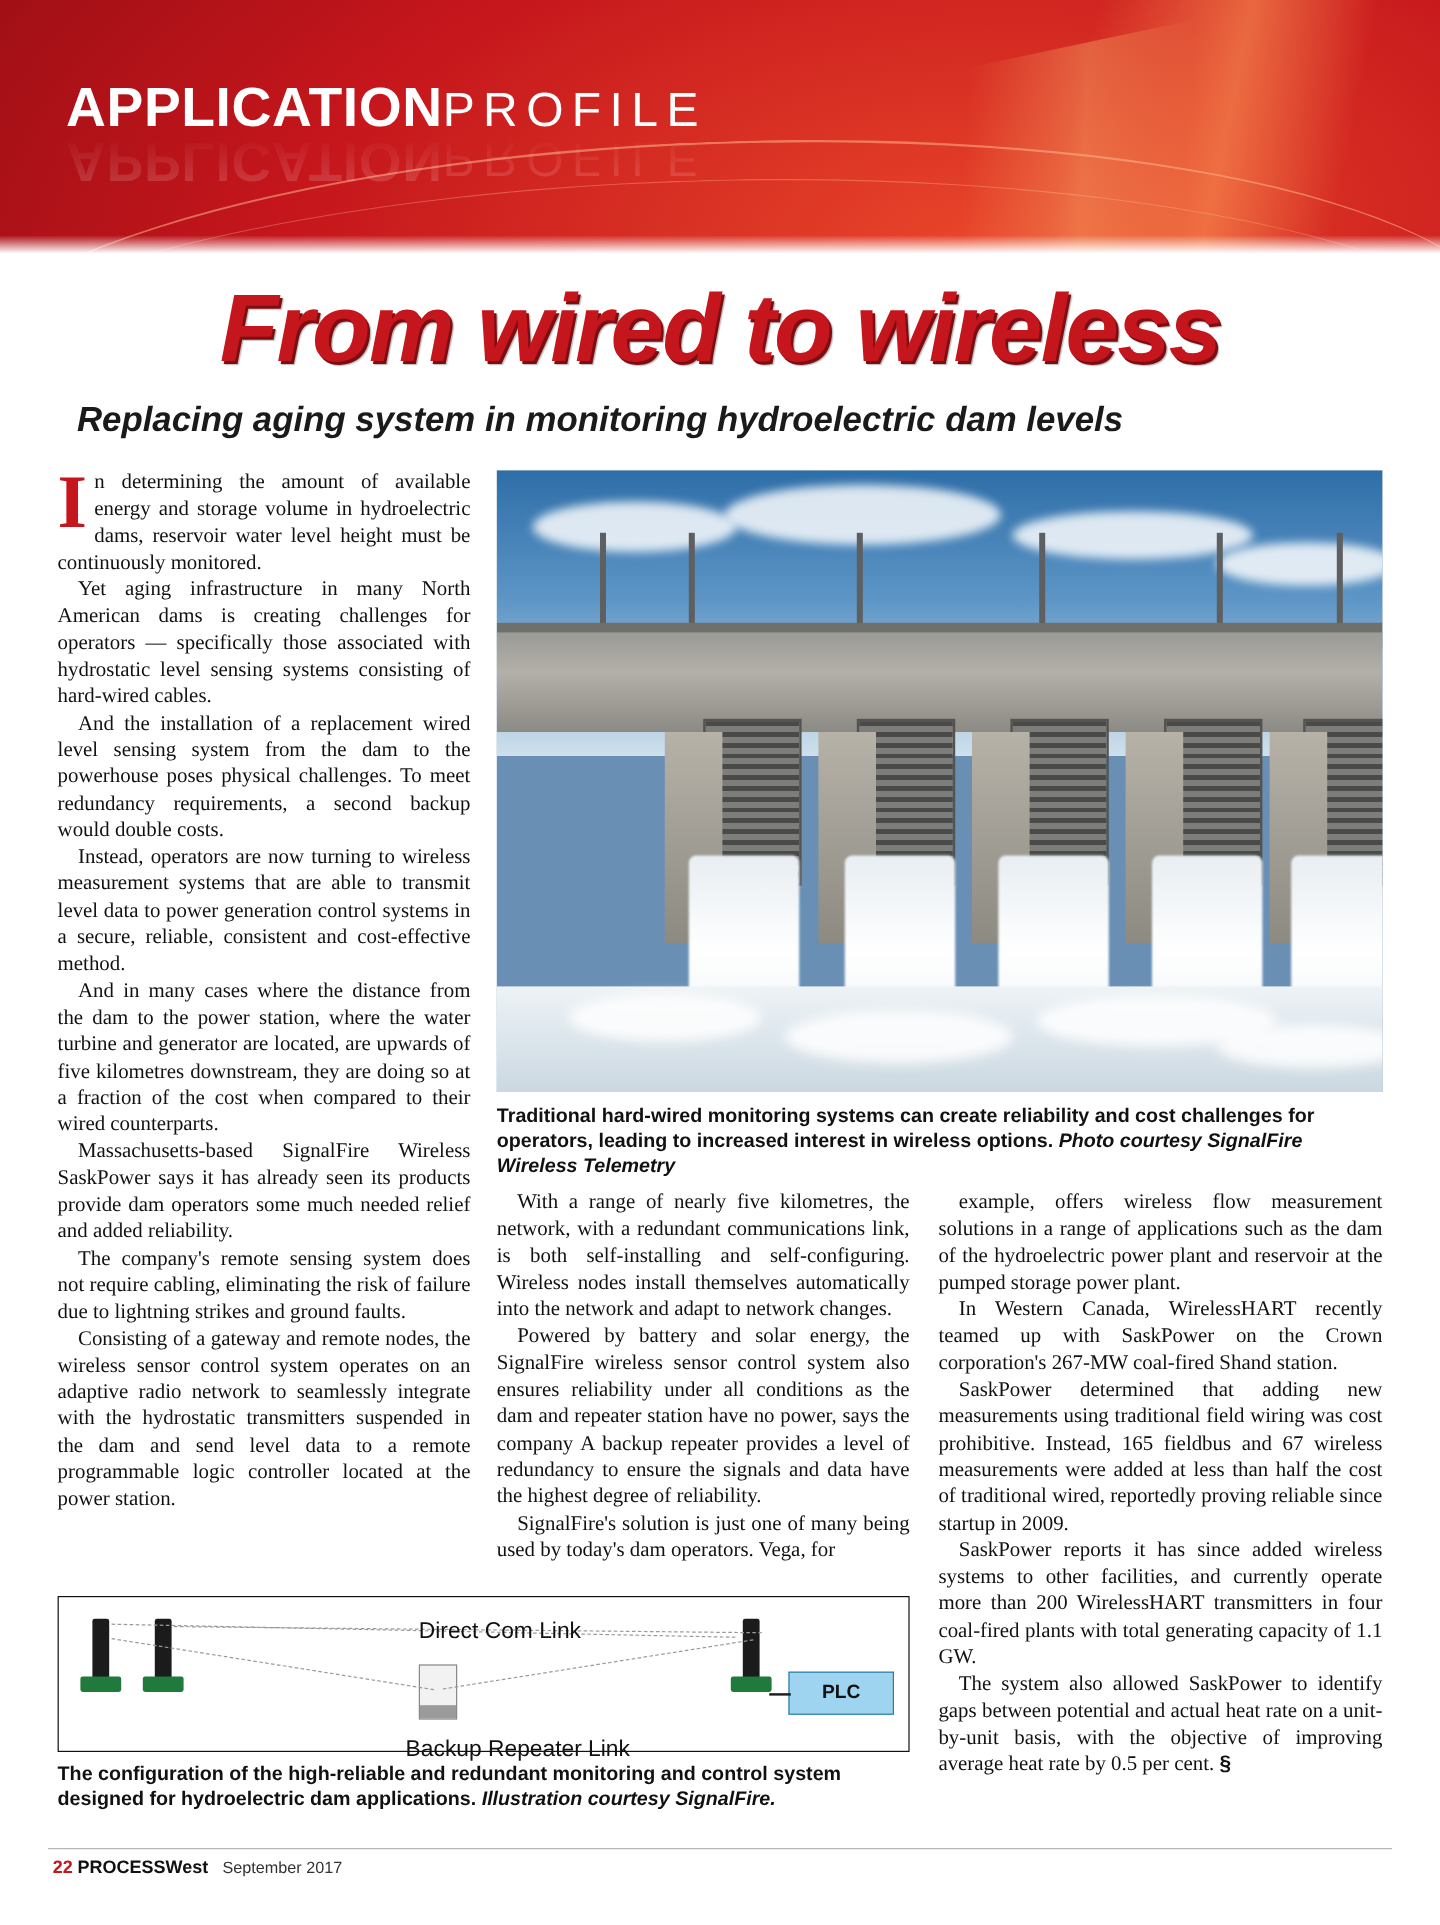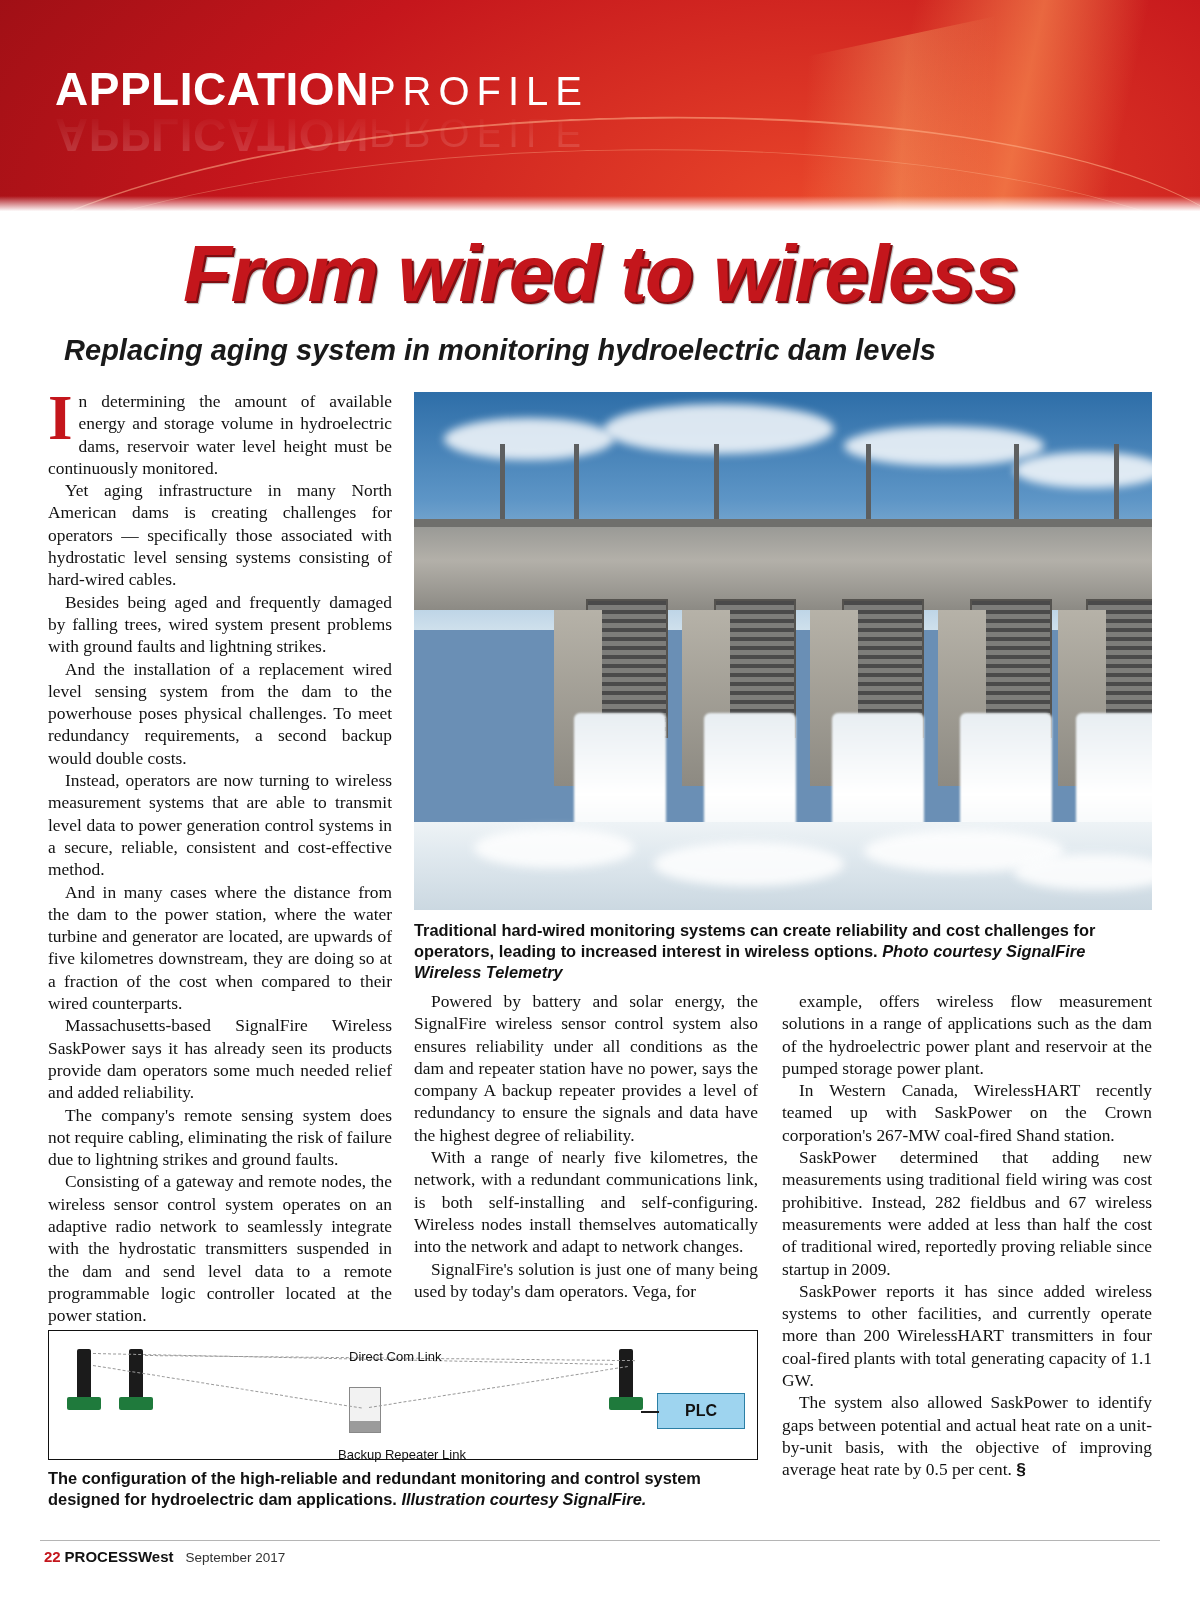--- a/index.html
+++ b/index.html
@@ -152,21 +152,21 @@
   }
   .caption i{font-style:italic;}
 
   
   .diagram{
     position:absolute;left:48px;top:1330px;width:708px;height:128px;
     border:1px solid #111;background:#fff;
   }
   .d-label{
     position:absolute;font-family:"Liberation Sans", sans-serif;
-    font-size:13px;color:#111;
+    font-size:19px;color:#111;
   }
   .d-node{
     position:absolute;width:14px;height:52px;background:#1b1b1b;border-radius:2px;
   }
   .d-board{
     position:absolute;width:34px;height:13px;background:#1f7a3c;border-radius:2px;
   }
   .d-plc{
     position:absolute;width:86px;height:34px;background:#9ed4ef;border:1px solid #2b7fa5;
     font-family:"Liberation Sans", sans-serif;font-weight:bold;font-size:16px;color:#111;
@@ -261,39 +261,38 @@
 </div>
 
 <div class="caption">
   <span>Traditional hard-wired monitoring systems can create reliability and cost challenges for operators, leading to increased interest in wireless options.</span>
   <i>Photo courtesy SignalFire Wireless Telemetry</i>
 </div>
 
 <div class="col" id="col1">
   <p class="first"><span class="dropcap">I</span><span>n determining the amount of available energy and storage volume in hydroelectric dams, reservoir water level height must be continuously monitored.</span></p>
   <p>Yet aging infrastructure in many North American dams is creating challenges for operators — specifically those associated with hydrostatic level sensing systems consisting of hard-wired cables.</p>
-  <p>Besides being aged and frequently damaged by falling trees, wired system present problems with ground faults and lightning strikes.</p>
   <p>And the installation of a replacement wired level sensing system from the dam to the powerhouse poses physical challenges. To meet redundancy requirements, a second backup would double costs.</p>
   <p>Instead, operators are now turning to wireless measurement systems that are able to transmit level data to power generation control systems in a secure, reliable, consistent and cost-effective method.</p>
   <p>And in many cases where the distance from the dam to the power station, where the water turbine and generator are located, are upwards of five kilometres downstream, they are doing so at a fraction of the cost when compared to their wired counterparts.</p>
   <p>Massachusetts-based SignalFire Wireless SaskPower says it has already seen its products provide dam operators some much needed relief and added reliability.</p>
   <p>The company's remote sensing system does not require cabling, eliminating the risk of failure due to lightning strikes and ground faults.</p>
   <p>Consisting of a gateway and remote nodes, the wireless sensor control system operates on an adaptive radio network to seamlessly integrate with the hydrostatic transmitters suspended in the dam and send level data to a remote programmable logic controller located at the power station.</p>
 </div>
 
 <div class="col" id="col2">
+  <p>With a range of nearly five kilometres, the network, with a redundant communications link, is both self-installing and self-configuring. Wireless nodes install themselves automatically into the network and adapt to network changes.</p>
   <p>Powered by battery and solar energy, the SignalFire wireless sensor control system also ensures reliability under all conditions as the dam and repeater station have no power, says the company  A backup repeater provides a level of redundancy to ensure the signals and data have the highest degree of reliability.</p>
-  <p>With a range of nearly five kilometres, the network, with a redundant communications link, is both self-installing and self-configuring. Wireless nodes install themselves automatically into the network and adapt to network changes.</p>
   <p>SignalFire's solution is just one of many being used by today's dam operators. Vega, for</p>
 </div>
 
 <div class="col" id="col3">
   <p>example, offers wireless flow measurement solutions in a range of applications such as the dam of the hydroelectric power plant and reservoir at the pumped storage power plant.</p>
   <p>In Western Canada, WirelessHART recently teamed up with SaskPower on the Crown corporation's  267-MW coal-fired Shand station.</p>
-  <p>SaskPower determined that adding new measurements using traditional field wiring was cost prohibitive. Instead, 282 fieldbus and 67 wireless measurements were added at less than half the cost of traditional wired, reportedly proving reliable since startup in 2009.</p>
+  <p>SaskPower determined that adding new measurements using traditional field wiring was cost prohibitive. Instead, 165 fieldbus and 67 wireless measurements were added at less than half the cost of traditional wired, reportedly proving reliable since startup in 2009.</p>
   <p>SaskPower reports it has since added wireless systems to other facilities, and currently operate more than 200 WirelessHART transmitters in four coal-fired plants with total generating capacity of 1.1 GW.</p>
   <p><span>The system also allowed SaskPower to identify gaps between potential and actual heat rate on a unit-by-unit basis, with the objective of improving average heat rate by 0.5 per cent.</span> <span class="endmark">§</span></p>
 </div>
 
 <div class="diagram">
   <div class="d-node" style="left:28px;top:18px;"></div>
   <div class="d-board" style="left:18px;top:66px;"></div>
 
   <div class="d-node" style="left:80px;top:18px;"></div>
   <div class="d-board" style="left:70px;top:66px;"></div>

